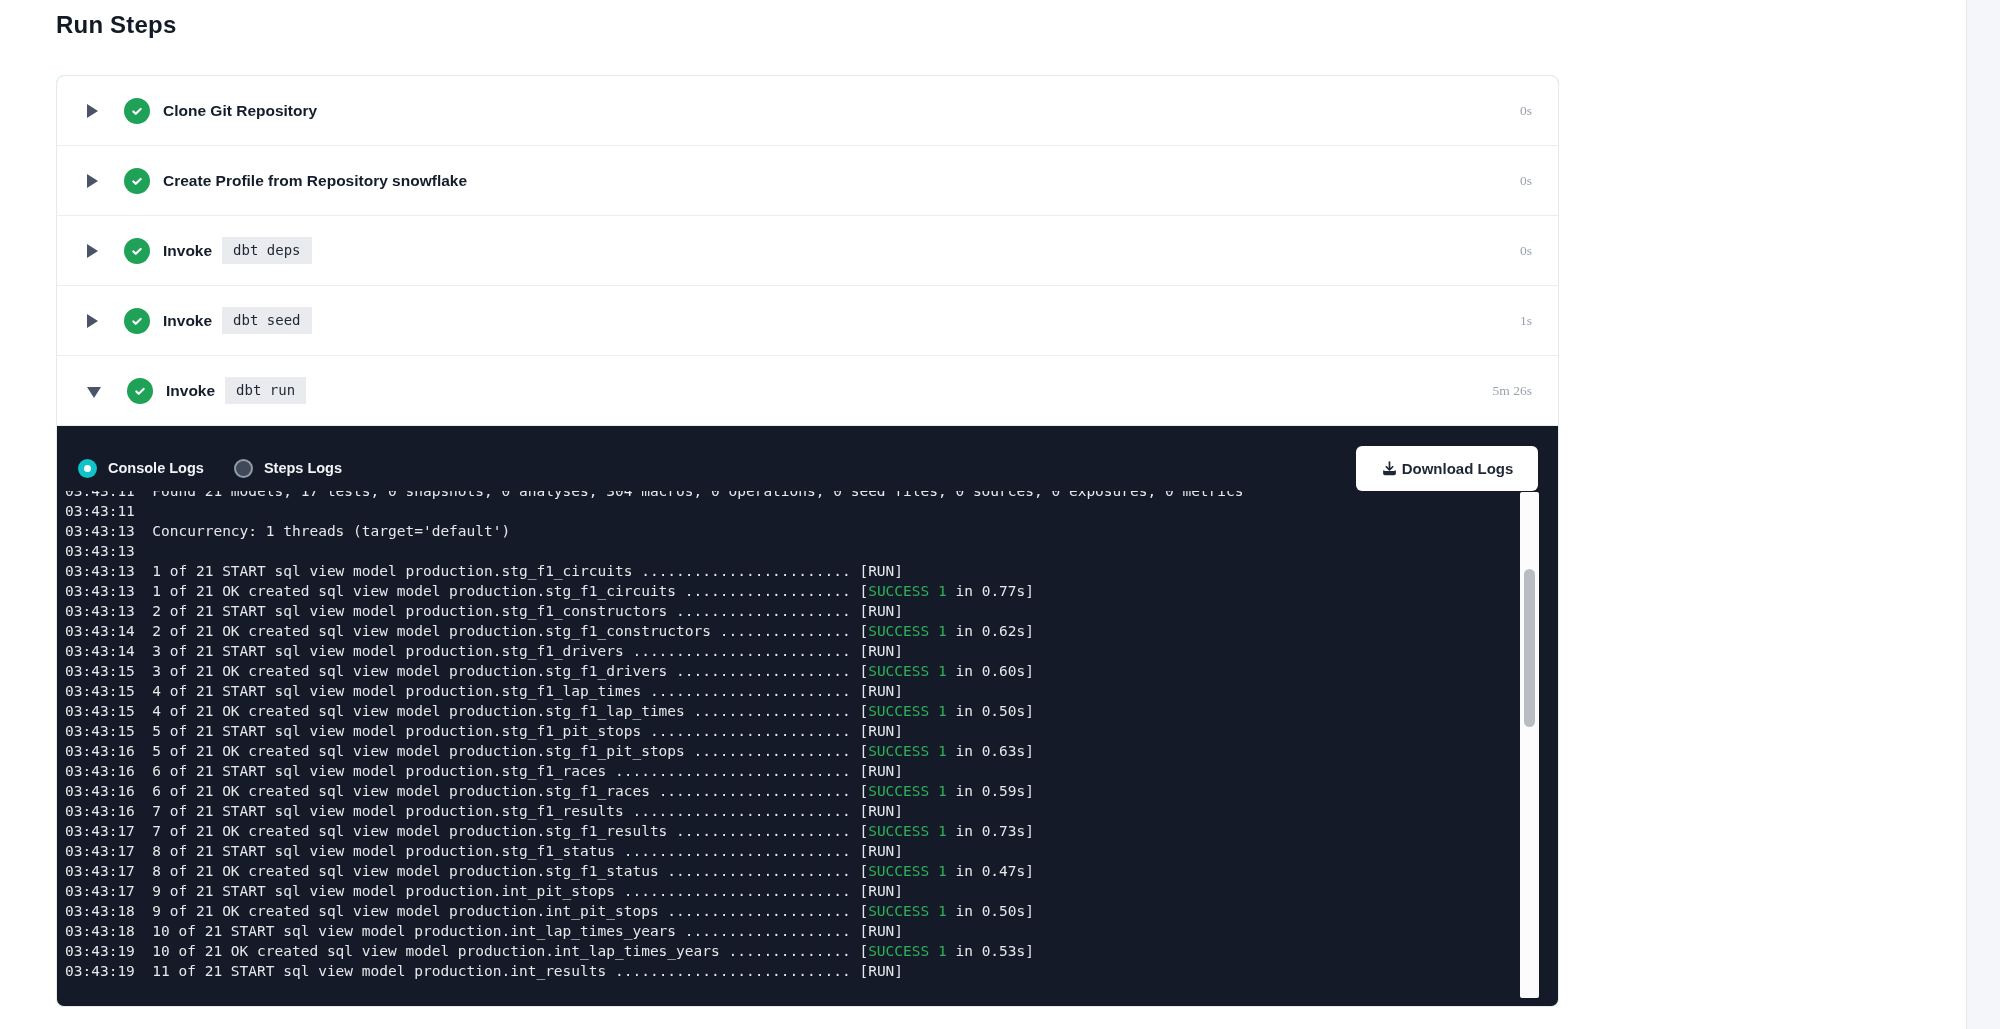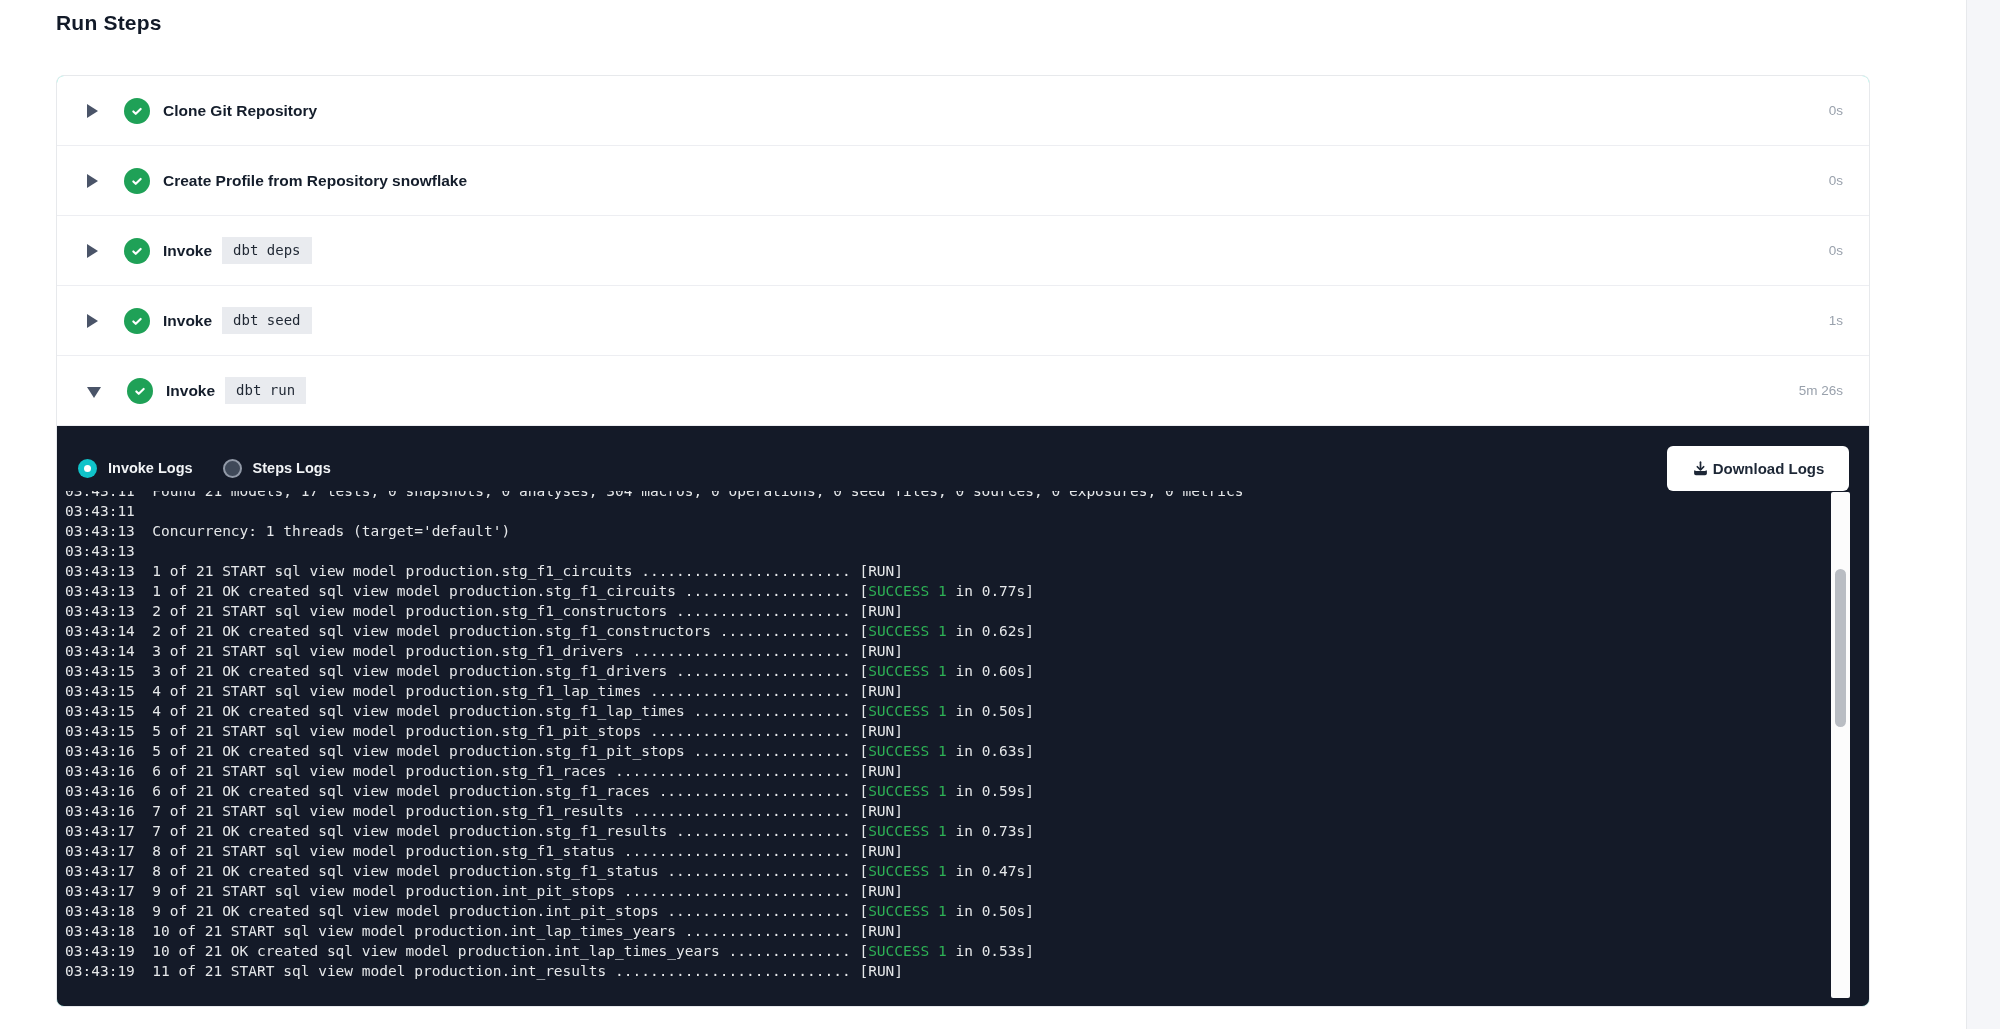--- a/index.html
+++ b/index.html
@@ -1,42 +1,42 @@
 <!DOCTYPE html>
 <html><head>
 <meta charset="utf-8">
 <style>
   * { margin:0; padding:0; box-sizing:border-box; }
   html,body { width:2000px; height:1029px; background:#ffffff; overflow:hidden;
     font-family:"Liberation Sans", sans-serif; }
   body { position:relative; }
 
-  .page-title { position:absolute; left:56px; top:11px; font-size:21px; font-weight:700;
+  .page-title { position:absolute; left:56px; top:11px; font-size:24px; font-weight:700;
     color:#121a28; letter-spacing:.2px; }
 
   .page-gutter { position:absolute; right:0; top:0; width:34px; height:1029px;
     background:#f5f6f9; border-left:1px solid #e7e9ec; }
 
-  .steps-card { position:absolute; left:56px; top:75px; width:1814px;
+  .steps-card { position:absolute; left:56px; top:75px; width:1503px;
     background:#5eead4; border:1px solid #e7e9ec; border-radius:8px; overflow:hidden; }
 
   .step-row { height:70px; border-bottom:1px solid #edeef2; display:flex; align-items:center;
     padding:0 26px 0 30px; background:#fff; cursor:pointer; }
   .chevron { width:0; height:0; flex:0 0 auto;
     border-top:7px solid transparent; border-bottom:7px solid transparent;
     border-left:11px solid #4a5468; margin-right:26px; }
   .step-row.expanded .chevron {
     border-left:7px solid transparent; border-right:7px solid transparent;
     border-top:11px solid #4a5468; border-bottom:none; margin-top:3px; }
   .check { width:26px; height:26px; border-radius:50%; background:#1fa157; flex:0 0 auto;
     display:flex; align-items:center; justify-content:center; margin-right:13px; }
   .step-label { font-size:15.5px; font-weight:700; color:#141d2b; }
   .code-badge { font-family:"DejaVu Sans Mono", monospace; font-size:14px; color:#1f2733;
     background:#e9ebef; border-radius:0; padding:5px 11px 6px; margin-left:10px; }
-  .step-duration { margin-left:auto; font-size:13.5px; color:#99a1ac; }
+  .step-duration { margin-left:auto; font-size:13.5px; color:#99a1ac;font-family:Liberation Serif, serif; }
 
   .log-panel { position:relative; height:580px; background:#141a28; }
   .log-header { position:absolute; left:0; right:0; top:18px; height:48px;
     display:flex; align-items:center; padding:0 20px 0 21px; }
   .radio-opt { display:flex; align-items:center; margin-right:30px; cursor:pointer; }
   .radio-circle { width:19px; height:19px; border-radius:50%; position:relative; }
   .radio-circle.on { background:#10c3c9; }
   .radio-circle.on::after { content:""; position:absolute; left:6px; top:6px; width:7px; height:7px;
     border-radius:50%; background:#ffffff; }
   .radio-circle.off { background:#3f4959; border:2px solid #929aa8; }
@@ -125,21 +125,21 @@
     <div class="step-label">Invoke</div>
     <div class="code-badge">dbt run</div>
     <div class="step-duration">5m 26s</div>
   </div>
 </div>
 
   <div class="log-panel">
     <div class="log-header">
       <div class="radio-opt">
         <div class="radio-circle on"></div>
-        <div class="radio-label">Invoke Logs</div>
+        <div class="radio-label">Console Logs</div>
       </div>
       <div class="radio-opt">
         <div class="radio-circle off"></div>
         <div class="radio-label">Steps Logs</div>
       </div>
       <button class="download-btn">
         <svg width="17" height="17" viewBox="0 0 24 24" fill="none" stroke="#1d2736" stroke-width="2.4" stroke-linecap="round" stroke-linejoin="round">
           <path d="M12 3v10"></path>
             <path d="M7.5 9.5 12 14l4.5-4.5"></path>
           <path d="M4 15.5v3.5a1.5 1.5 0 0 0 1.5 1.5h13a1.5 1.5 0 0 0 1.5-1.5v-3.5" fill="#1d2736" stroke-width="2"></path>

